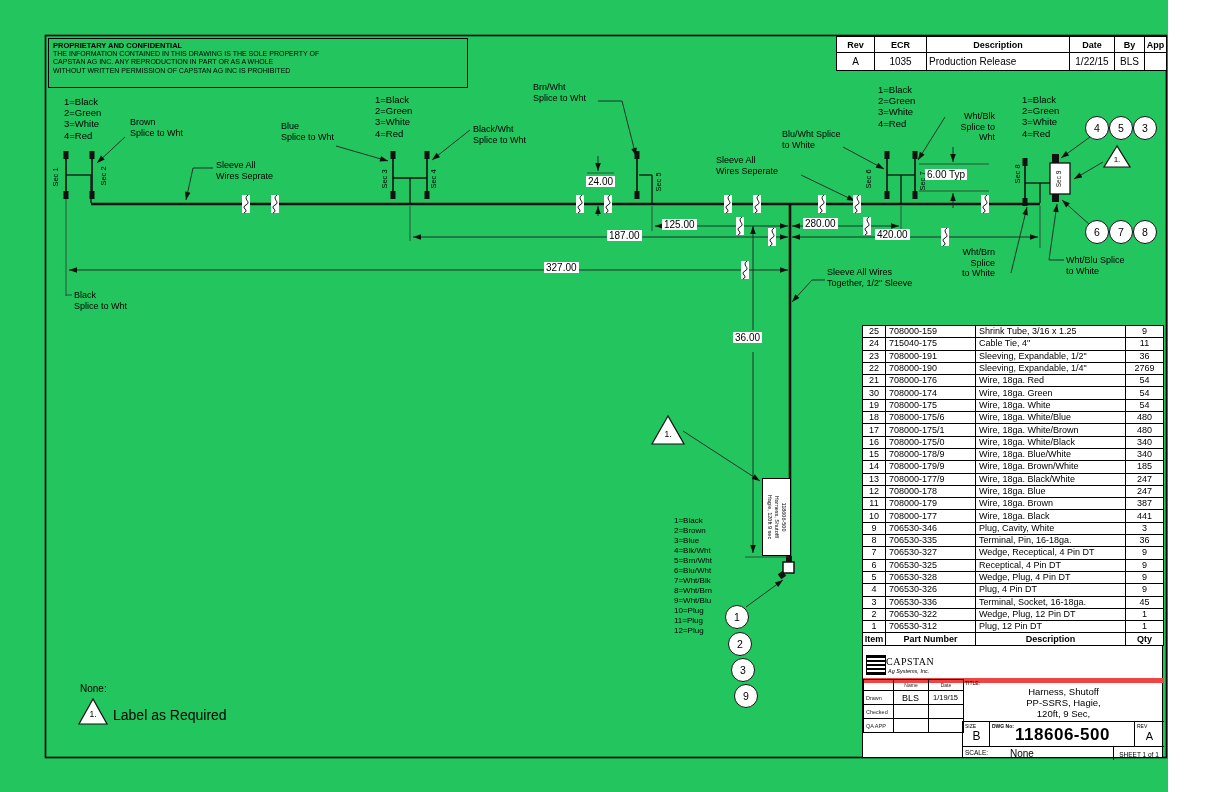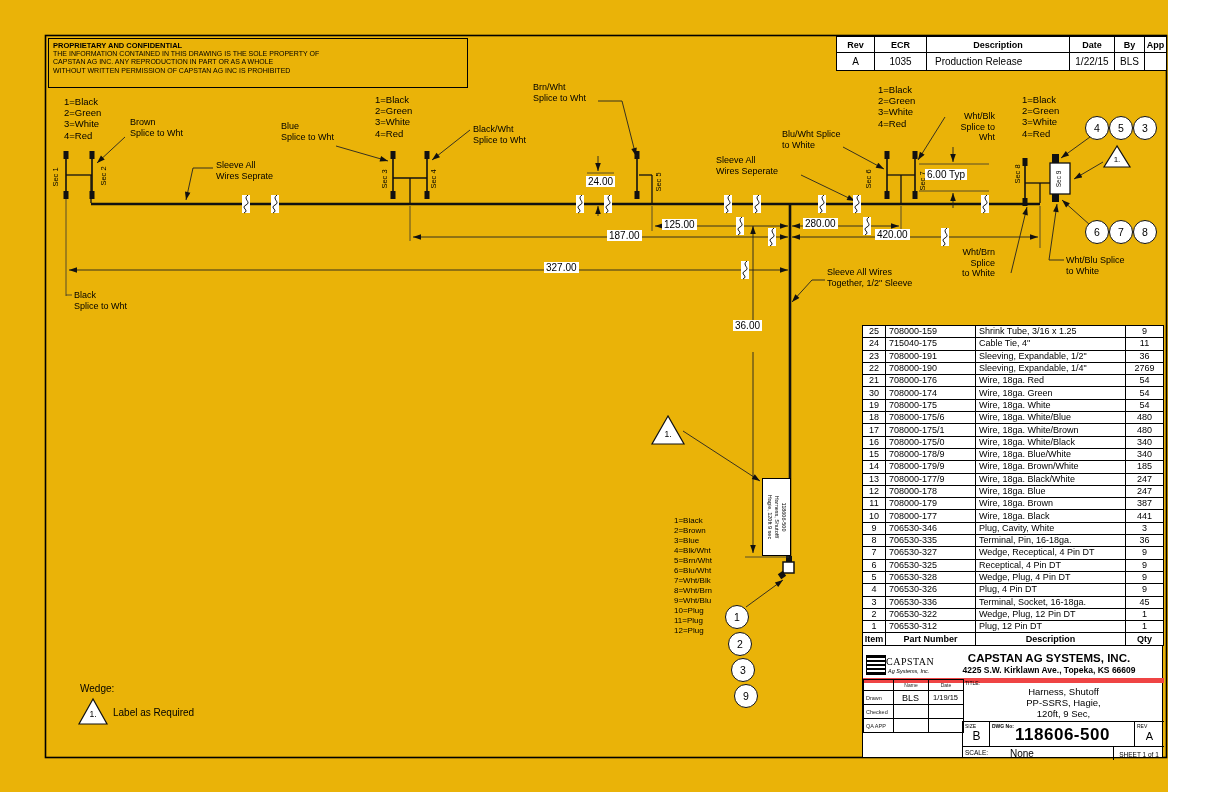--- a/index.html
+++ b/index.html
@@ -1,16 +1,16 @@
 <!DOCTYPE html>
 <html><head>
 <meta charset="utf-8">
 <style>
   html,body{margin:0;padding:0;background:#fff;}
-  #sheet{position:relative;width:1168px;height:792px;background:#eab308;overflow:hidden;
+  #sheet{position:relative;width:1168px;height:792px;background:#22c55e;overflow:hidden;
          font-family:"Liberation Sans",sans-serif;color:#000;}
   svg{position:absolute;left:0;top:0;}
   .lbl{position:absolute;font-size:9px;line-height:10.5px;white-space:pre-line;}
   .ctr{text-align:right;}
   .leg{position:absolute;font-size:9.5px;line-height:11.2px;}
   .leg div{white-space:nowrap;}
   .pinleg{position:absolute;left:674px;top:516px;font-size:8px;line-height:10px;}
   .dim{position:absolute;font-size:10px;background:#fff;padding:0 2px;white-space:nowrap;z-index:3;}
   .sec{position:absolute;width:40px;height:10px;font-size:7.5px;text-align:center;
        transform:rotate(-90deg);white-space:nowrap;z-index:2;}
@@ -28,21 +28,21 @@
            padding:2px 4px;box-sizing:border-box;}
   .prop-title{font-size:7.5px;font-weight:bold;line-height:9px;}
   .prop-body{font-size:7px;line-height:8.4px;white-space:pre-line;}
   
   table{border-collapse:collapse;table-layout:fixed;}
   
   .revtab{position:absolute;left:836px;top:36px;width:330px;background:#fff;}
   .revtab td{border:1px solid #000;overflow:hidden;white-space:nowrap;}
   .revtab .hd td{font-size:9px;font-weight:bold;text-align:center;height:13px;}
   .revtab .dr td{font-size:10px;height:15px;text-align:center;}
-  .revtab .dr td.l{text-align:left;padding-left:8px;margin-top:16px;}
+  .revtab .dr td.l{text-align:left;padding-left:2px;margin-top:16px;}
   
   .parts{position:absolute;left:862px;top:325px;width:301px;background:#fff;z-index:4;}
   .parts td{border:1px solid #000;font-size:9px;height:11.3px;line-height:11px;
             overflow:hidden;white-space:nowrap;padding:0;}
   .parts td.c{text-align:center;}
   .parts td.l{padding-left:3px;}
   .parts .hdr td{font-weight:bold;text-align:center;padding-left:0;}
   
   .tblock{position:absolute;left:862px;top:645px;width:301px;height:113px;border:1.3px solid #000;
           box-sizing:border-box;background:#fff;z-index:4;}
@@ -79,21 +79,21 @@
   .scale-l{position:absolute;left:2px;top:2px;font-size:6.5px;}
   .scale-v{position:absolute;left:35px;top:1px;font-size:10px;margin-left:12px;}
   .sheet-cell{position:absolute;left:150px;top:0;width:51px;height:13px;border-left:1px solid #000;
      box-sizing:border-box;font-size:6.5px;padding-top:4px;text-align:center;}
   
   .tagbox{position:absolute;left:762px;top:478px;width:27px;height:76px;border:1px solid #000;
      background:#fff;z-index:2;}
   .tag-inner{position:absolute;left:50%;top:50%;width:74px;transform:translate(-50%,-50%) rotate(90deg);
      font-size:5.5px;line-height:6.8px;text-align:center;white-space:pre-line;}
   .notes-h{position:absolute;left:80px;top:683px;font-size:10px;}
-  .notes-t{position:absolute;left:113px;top:707px;font-size:10px;}
+  .notes-t{position:absolute;left:113px;top:707px;font-size:14px;}
 </style>
 </head>
 <body>
 
 <div id="sheet">
 
 <svg width="1224" height="792" viewBox="0 0 1224 792">
   <defs>
     <marker id="ah" orient="auto-start-reverse" markerUnits="userSpaceOnUse" markerWidth="9" markerHeight="7" refX="8.5" refY="3">
       <path d="M0.5,0.2 L8.5,3 L0.5,5.8 Z" fill="#111"></path>
@@ -355,21 +355,21 @@
 <div class="lbl" style="left:827px;top:267px">Sleeve All Wires
 Together, 1/2" Sleeve</div>
 
 <div class="dim" style="left:586px;top:176px">24.00</div>
 <div class="dim" style="left:925px;top:169px">6.00 Typ</div>
 <div class="dim" style="left:662px;top:219px">125.00</div>
 <div class="dim" style="left:607px;top:230px">187.00</div>
 <div class="dim" style="left:803px;top:218px">280.00</div>
 <div class="dim" style="left:875px;top:229px">420.00</div>
 <div class="dim" style="left:544px;top:262px">327.00</div>
-<div class="dim" style="left:733px;top:320px">36.00</div>
+<div class="dim" style="left:733px;top:332px">36.00</div>
 
 <div class="flagtxt" style="left:1109px;top:155px;font-size:8px">1.</div>
 <div class="flagtxt" style="left:660px;top:429px">1.</div>
 <div class="flagtxt" style="left:85px;top:709px">1.</div>
 
 <div class="tagbox">
   <div class="tag-inner">118606-500
 Harness, Shutoff/
 Hagie, 120ft 9 sec</div>
 </div>
@@ -387,21 +387,21 @@
       <div class="balloon">8</div>
     </div>
 <div class="bgrp">
 
 <div class="balloon">1</div>
       <div class="balloon">2</div>
       <div class="balloon">3</div>
       <div class="balloon">9</div>
     </div>
 
-<div class="notes-h">Wedge:</div>
+<div class="notes-h">None:</div>
 <div class="notes-t">Label as Required</div>
 
 <table class="parts">
   <colgroup>
         <col style="width:23px">
         <col style="width:90px">
         <col style="width:150px">
         <col style="width:38px">
       </colgroup>
   <tbody>
@@ -590,24 +590,20 @@
     </tr>
   </tbody>
 </table>
 
 <div class="tblock">
   <div class="tb-logo-row">
     <div class="logo">
       <div class="logo-icon"></div>
       <div class="logo-name">CAPSTAN</div>
       <div class="logo-sub">Ag Systems, Inc.</div>
-    </div>
-    <div class="company">
-      <div class="c1">CAPSTAN AG SYSTEMS, INC.</div>
-      <div class="c2">4225 S.W. Kirklawn Ave., Topeka, KS 66609</div>
     </div>
   </div>
 
   <table class="appr">
     <colgroup>
           <col style="width:30px">
           <col style="width:35px">
           <col style="width:35px">
         </colgroup>
     <tbody>

